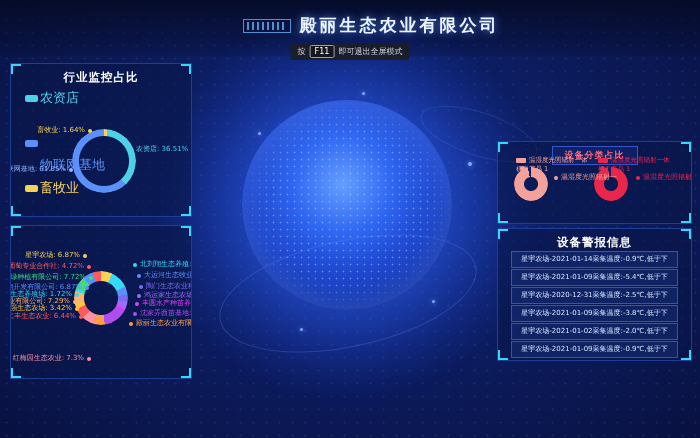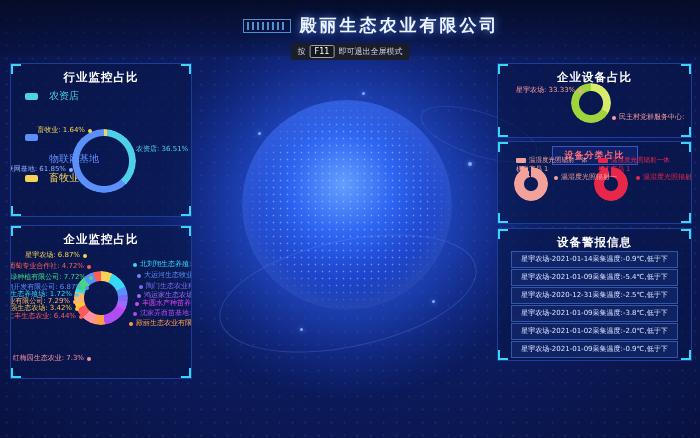--- a/index.html
+++ b/index.html
@@ -45,21 +45,21 @@
     background-position:0 0,0 0,100% 0,100% 0,0 100%,0 100%,100% 100%,100% 100%;}
   .panel h2{margin:0;position:absolute;top:6px;left:0;width:100%;text-align:center;font-size:11.5px;font-weight:bold;color:#fff;letter-spacing:1px;}
   .p-industry{left:10px;top:63px;width:180px;height:152px;}
   .p-enterprise{left:10px;top:225px;width:180px;height:152px;}
   .p-device{left:497px;top:63px;width:193px;height:73px;}
   .p-classify{left:497px;top:141px;width:193px;height:81px;}
   .p-alarm{left:497px;top:228px;width:193px;height:131px;}
 
   
   .legend{position:absolute;left:14px;top:25px;display:flex;flex-direction:column;gap:5px;}
-  .li{display:flex;align-items:center;gap:11px;font-size:10px;}
+  .li{display:flex;align-items:center;gap:2px;font-size:13px;}
   .sw{width:13px;height:7px;border-radius:2px;flex:0 0 auto;}
 
   
   .donut{position:absolute;border-radius:50%;}
   .d-industry{left:61px;top:65px;width:64px;height:64px;
     -webkit-mask:radial-gradient(farthest-side,transparent 0 24.5px,#000 25.5px);mask:radial-gradient(farthest-side,transparent 0 24.5px,#000 25.5px);}
   .d-enterprise{left:63px;top:45px;width:54px;height:54px;
     -webkit-mask:radial-gradient(farthest-side,transparent 0 16.5px,#000 17.5px);mask:radial-gradient(farthest-side,transparent 0 16.5px,#000 17.5px);}
   .d-device{left:73px;top:19px;width:40px;height:40px;
     -webkit-mask:radial-gradient(farthest-side,transparent 0 11.5px,#000 12.5px);mask:radial-gradient(farthest-side,transparent 0 11.5px,#000 12.5px);}
@@ -138,21 +138,20 @@
       <span class="dot" style="background: rgb(77, 208, 232);"></span>
       <span style="color: rgb(77, 208, 232);">农资店: 36.51%</span>
     </div>
     <div class="lbl end" style="top:102px;right:118px;">
       <span style="color: rgb(143, 179, 255);">物联网基地: 61.85%</span>
       <span class="dot" style="background: rgb(143, 179, 255);"></span>
     </div>
   </section>
 
   <section class="panel p-enterprise">
-    <h2>企业监控占比</h2>
     <div class="donut d-enterprise" style="background: conic-gradient(rgb(246, 210, 87) 0deg, rgb(246, 210, 87) 24.732deg, rgb(53, 216, 245) 24.732deg, rgb(53, 216, 245) 64.908deg, rgb(91, 143, 249) 64.908deg, rgb(91, 143, 249) 82.908deg, rgb(124, 108, 245) 82.908deg, rgb(124, 108, 245) 97.308deg, rgb(155, 108, 245) 97.308deg, rgb(155, 108, 245) 112.752deg, rgb(224, 64, 251) 112.752deg, rgb(224, 64, 251) 117.468deg, rgb(176, 77, 240) 117.468deg, rgb(176, 77, 240) 171.54deg, rgb(255, 157, 77) 171.54deg, rgb(255, 157, 77) 196.272deg, rgb(255, 143, 163) 196.272deg, rgb(255, 143, 163) 222.552deg, rgb(255, 91, 91) 222.552deg, rgb(255, 91, 91) 245.736deg, rgb(255, 197, 61) 245.736deg, rgb(255, 197, 61) 258.048deg, rgb(255, 179, 107) 258.048deg, rgb(255, 179, 107) 284.292deg, rgb(53, 216, 245) 284.292deg, rgb(53, 216, 245) 290.484deg, rgb(66, 216, 133) 290.484deg, rgb(66, 216, 133) 318.276deg, rgb(91, 143, 249) 318.276deg, rgb(91, 143, 249) 343.008deg, rgb(255, 91, 91) 343.008deg, rgb(255, 91, 91) 360deg);"></div>
 
     <div class="lbl end" style="top:26px;right:104px;">
         <span style="color: rgb(246, 210, 87);">星宇农场: 6.87%</span>
         <span class="dot" style="background: rgb(246, 210, 87);"></span>
       </div>
     <div class="lbl end" style="top:37px;right:100px;">
         <span style="color: rgb(255, 91, 91);">红霞葡萄专业合作社: 4.72%</span>
         <span class="dot" style="background: rgb(255, 91, 91);"></span>
       </div>
@@ -208,32 +207,20 @@
     <div class="lbl" style="top:84px;left:122px;">
         <span class="dot" style="background: rgb(176, 77, 240);"></span>
         <span style="color: rgb(176, 77, 240);">沈家弄西苗基地: 15.02%</span>
       </div>
     <div class="lbl" style="top:94px;left:118px;">
         <span class="dot" style="background: rgb(255, 157, 77);"></span>
         <span style="color: rgb(255, 157, 77);">殿丽生态农业有限公司: 6.87%</span>
       </div>
   </section>
 
-  <section class="panel p-device">
-    <h2>企业设备占比</h2>
-    <div class="donut d-device" style="background: conic-gradient(rgb(215, 236, 107) 0deg, rgb(215, 236, 107) 119.988deg, rgb(159, 212, 60) 119.988deg, rgb(159, 212, 60) 360deg);"></div>
-    <div class="lbl" style="top:23px;left:18px;">
-      <span style="color: rgb(255, 158, 158);">星宇农场: 33.33%</span>
-      <span class="dot" style="background: rgb(255, 158, 158);"></span>
-    </div>
-    <div class="lbl" style="top:50px;left:114px;">
-      <span class="dot" style="background: rgb(255, 158, 158);"></span>
-      <span style="color: rgb(255, 158, 158);">民主村党群服务中心:</span>
-    </div>
-  </section>
 
   <section class="panel p-classify">
     <div class="pill">设备分类占比</div>
 
     <div class="cl-legend" style="left:18px;">
       <span class="sw2" style="background: rgb(242, 162, 155);"></span><span style="color: rgb(242, 162, 155);">温湿度光照辐射一体机类产品 1</span>
     </div>
     <div class="cl-legend" style="left:100px;">
       <span class="sw2" style="background: rgb(232, 39, 75);"></span><span style="color: rgb(232, 39, 75);">温湿度光照辐射一体机类产品 1</span>
     </div>

